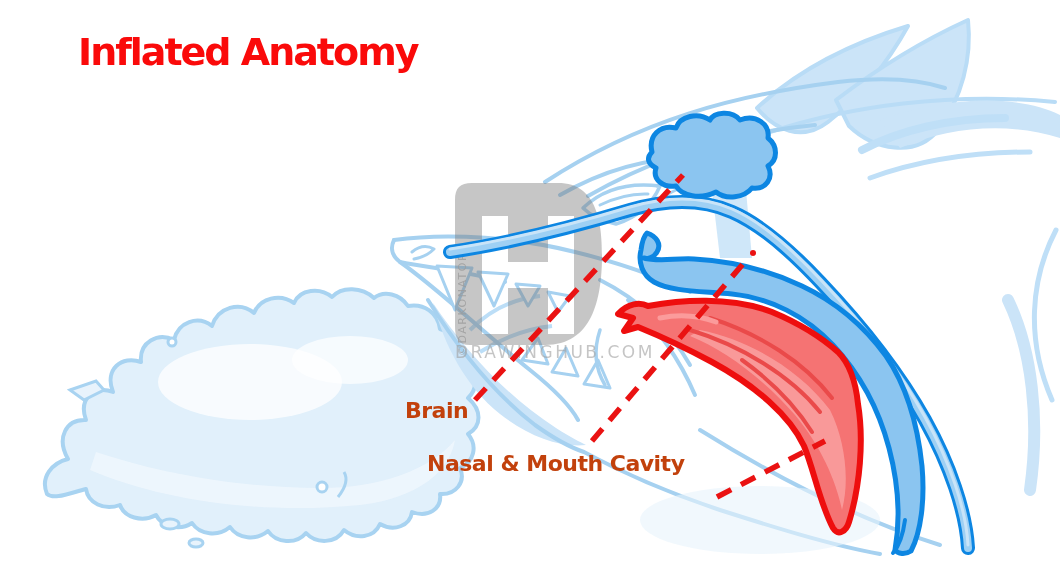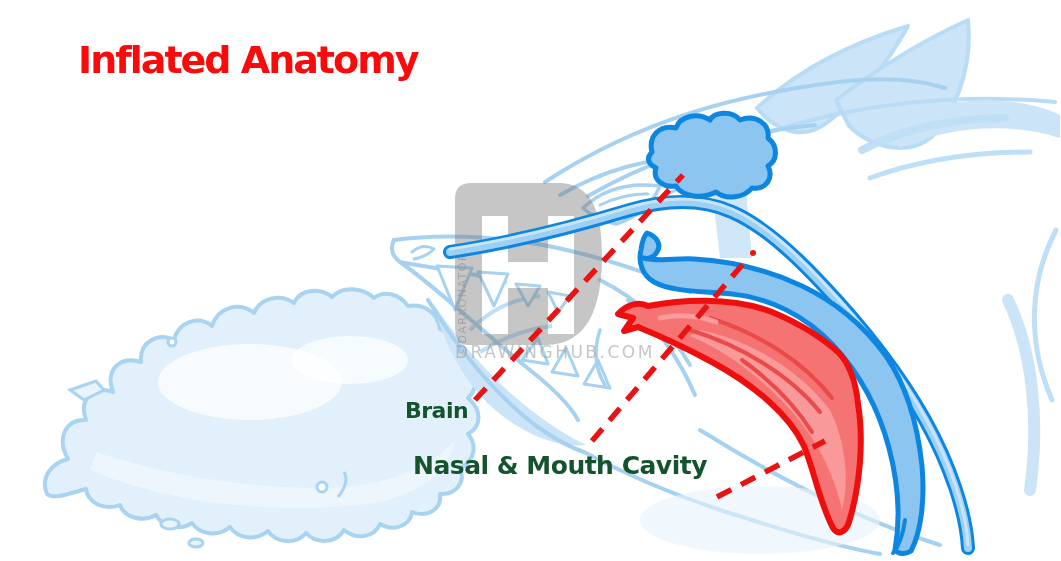--- a/index.html
+++ b/index.html
@@ -2,29 +2,29 @@
 <html><head>
 <meta charset="utf-8">
 <style>
   html,body{margin:0;padding:0;background:#fff;}
   .stage{
     position:relative;width:1061px;height:561px;background:#ffffff;
     overflow:hidden;font-family:"DejaVu Sans",sans-serif;
   }
   .art{position:absolute;left:0;top:0;}
   .lbl{
-    position:absolute;color:#14532d;font-weight:700;
+    position:absolute;color:#c2410c;font-weight:700;
     font-family:"DejaVu Sans",sans-serif;white-space:nowrap;
     letter-spacing:-0.5px;
   }
   .title{
-    left:78px;top:38px;font-size:38px;letter-spacing:-2px;color:#fa0a0a;
+    left:78px;top:30px;font-size:38px;letter-spacing:-2px;color:#fa0a0a;
   }
   .lbl-brain{left:405px;top:398px;font-size:22px;}
-  .lbl-nasal{left:413px;top:451px;font-size:25px;}
+  .lbl-nasal{left:427px;top:451px;font-size:22px;}
   .lbl-fire{left:648px;top:502px;font-size:22px;}
 </style>
 </head>
 <body>
 
 <div class="stage">
 
   <svg class="art" width="1061" height="561" viewBox="0 0 1061 561">
 
     <g>

